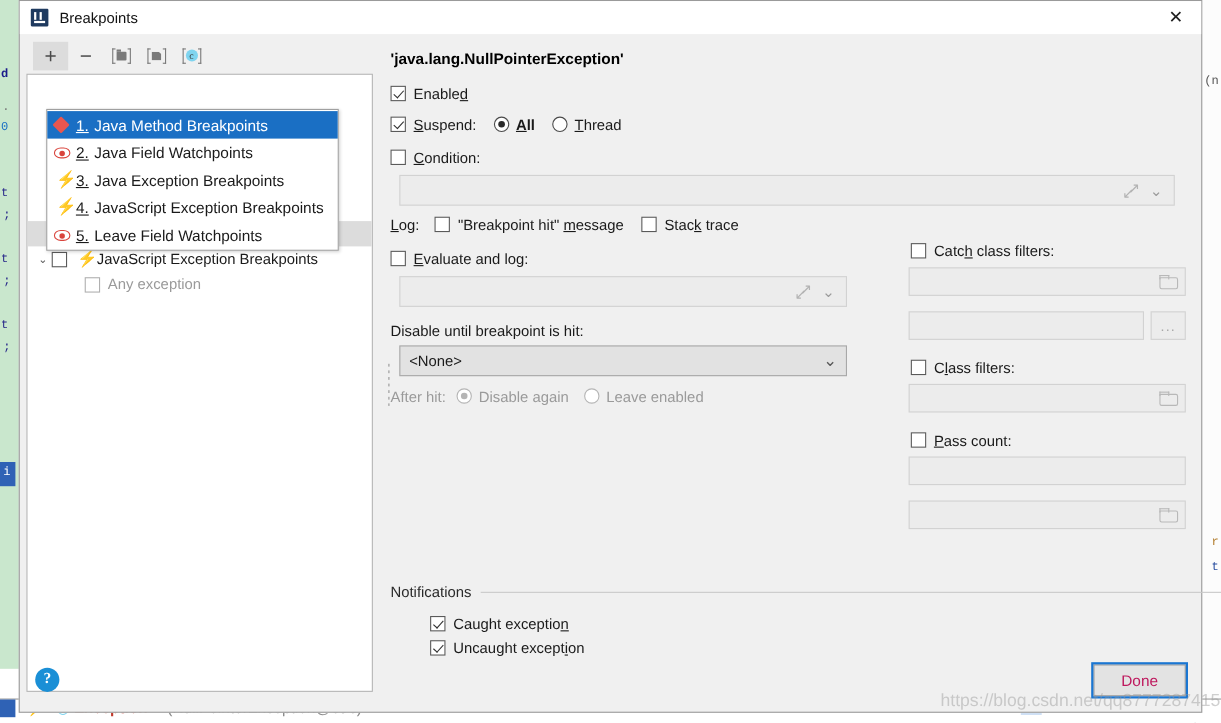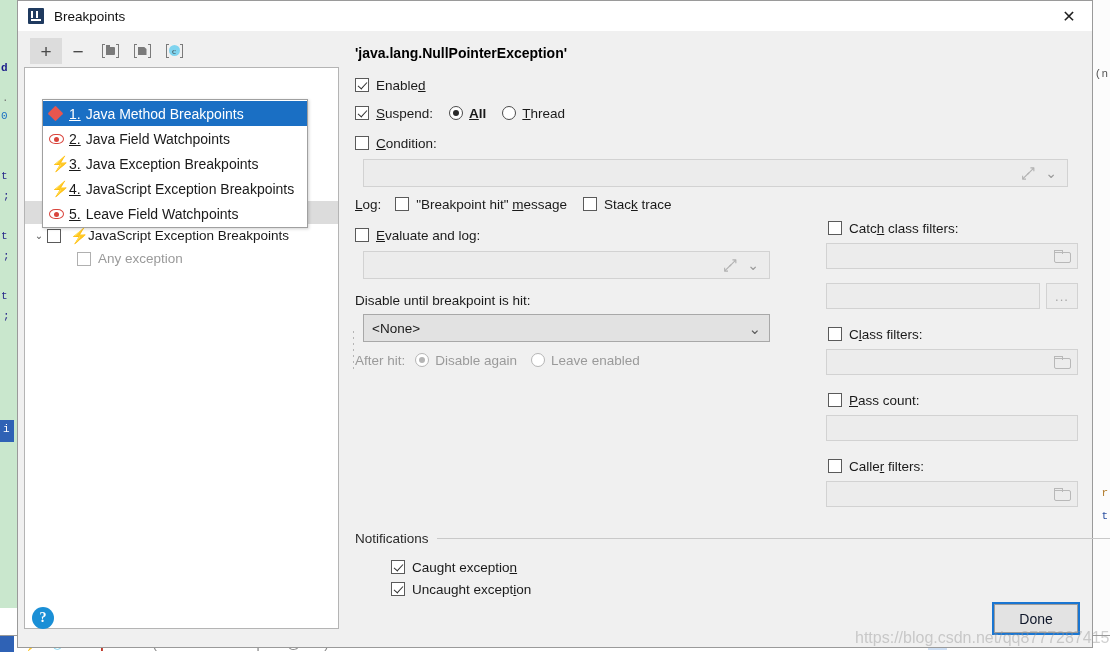--- a/index.html
+++ b/index.html
@@ -302,21 +302,21 @@
     border-radius: 50%; background: #1a8fd6; color: #fff;
     display: flex; align-items: center; justify-content: center;
     font-size: 14px; font-weight: bold; font-family: "Liberation Serif", serif;
   }
   #done-btn {
     position: absolute; right: 14px; top: 5px;
     width: 84px; height: 29px;
     background: #e3e3e3; border: 1px solid #9c9c9c;
     outline: 2px solid #1a76d2; outline-offset: 0px;
     display: flex; align-items: center; justify-content: center;
-    font-size: 14px; color: #0f172a;
+    font-size: 14px; color: #be185d;
   }
 
   
   #watermark {
     position: absolute; left: 855px; top: 629px;
     font-size: 16px; color: rgba(150,150,150,0.45);
     font-family: "Liberation Sans", sans-serif;
     white-space: nowrap; z-index: 60; pointer-events: none;
   }
 </style>
@@ -591,24 +591,20 @@
 
       <div class="filter-block">
         <div class="opt-row">
           <span class="cb"></span>
           <span><span class="u">P</span>ass count:</span>
         </div>
         <div class="filter-input"></div>
       </div>
 
       <div class="filter-block">
-        <div class="opt-row">
-          <span class="cb"></span>
-          <span>Calle<span class="u">r</span> filters:</span>
-        </div>
         <div class="filter-input">
           <span class="folder-ico"></span>
         </div>
       </div>
     </div>
 
   </div>
 
   <div id="footer">
     <div id="help-btn">?</div>

